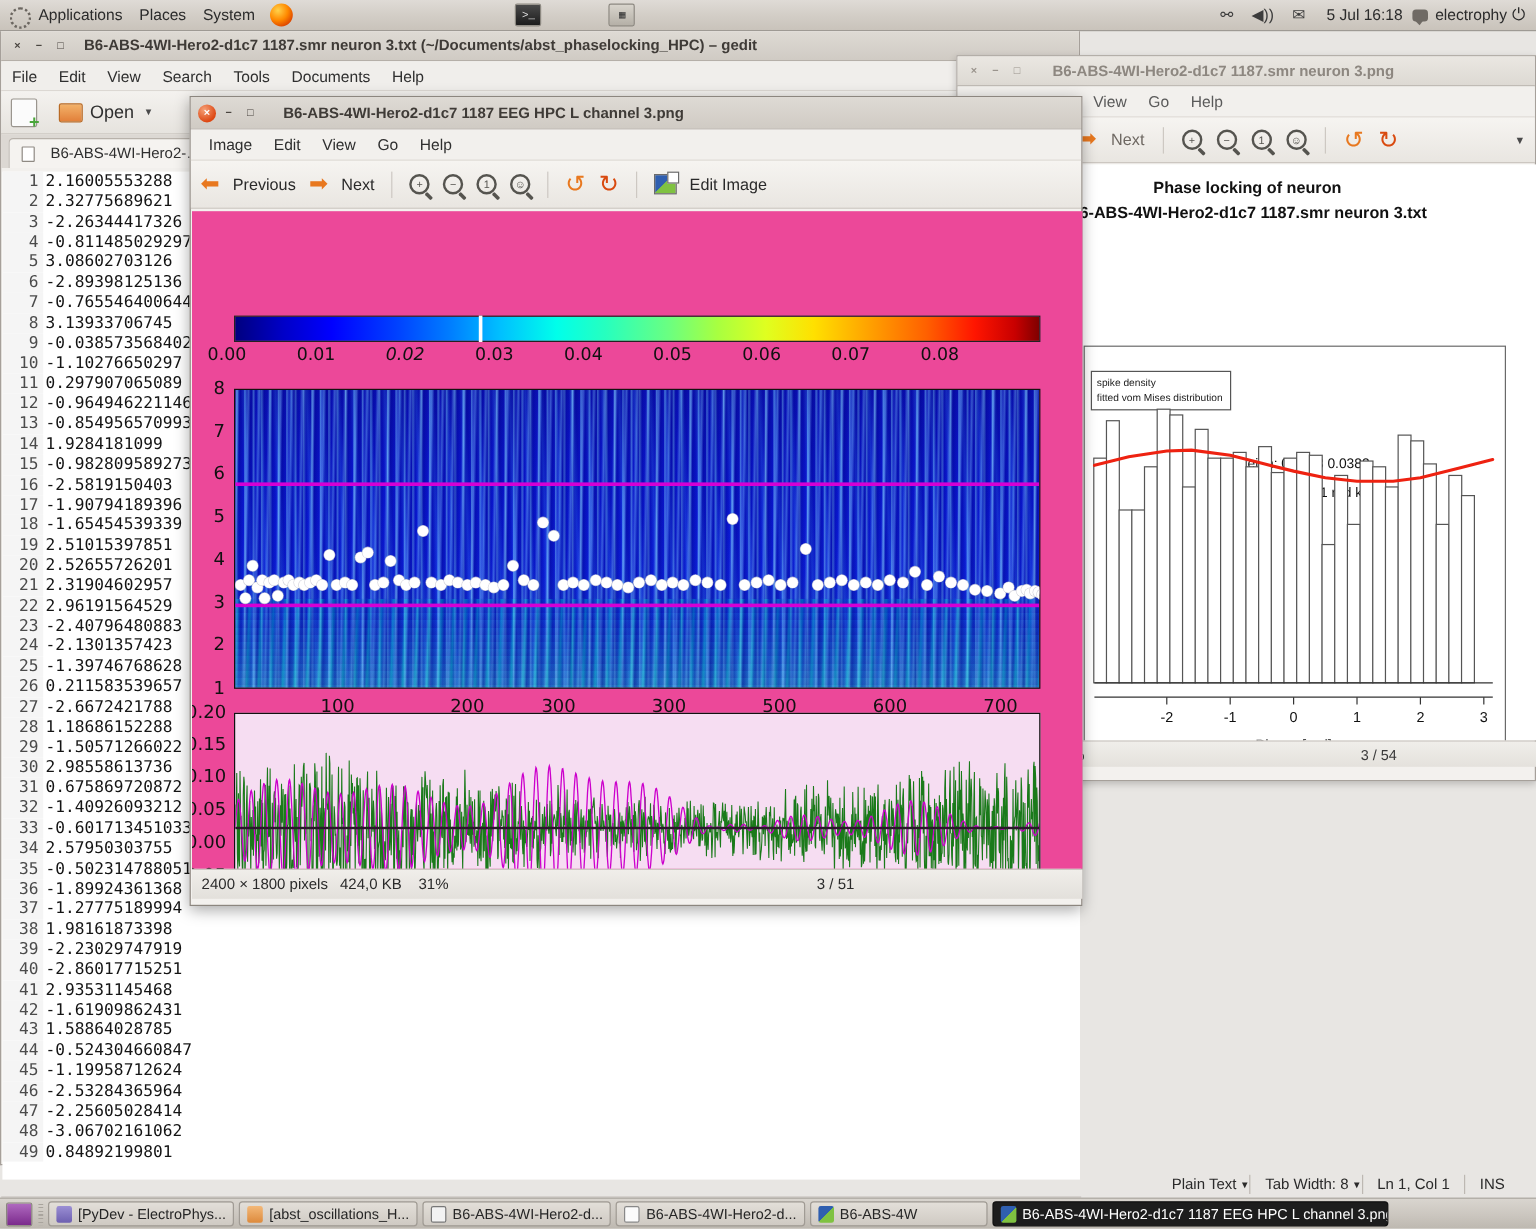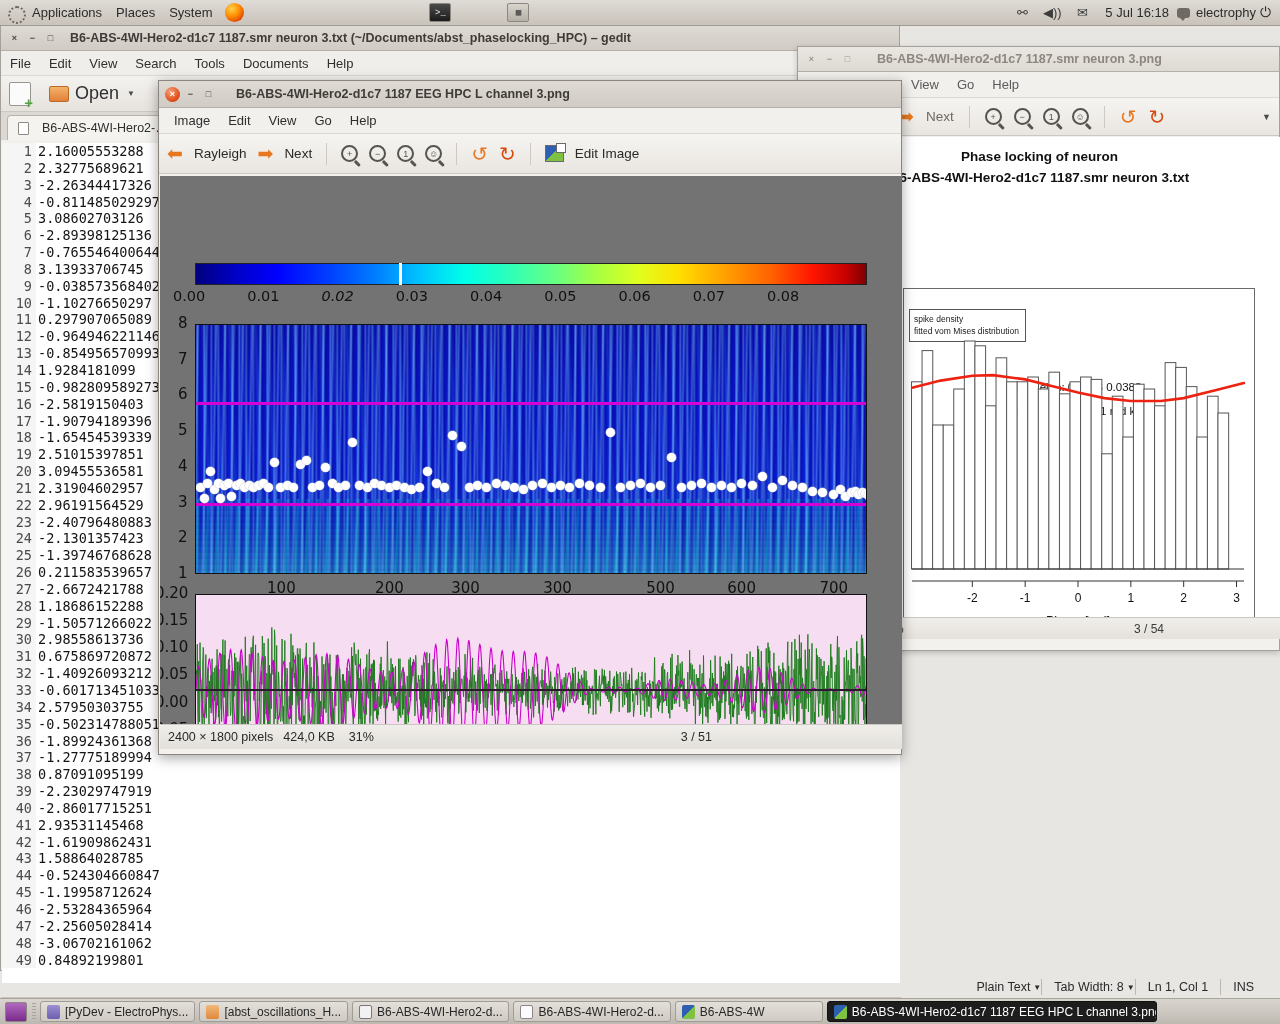--- a/index.html
+++ b/index.html
@@ -109,21 +109,21 @@
   }
   .tb-icon-doc::after {
     content: "+"; position: absolute; right: -3px; bottom: -3px;
     color: #4aa63a; font-size: 15px; font-weight: bold; line-height: 10px;
   }
   .tb-folder {
     width: 20px; height: 16px; border-radius: 2px;
     background: linear-gradient(to bottom,#f3b26a,#e2803a);
     border: 1px solid #b96a24;
   }
-  .tb-label { font-size: 18px; color: #2f2f2f; }
+  .tb-label { font-size: 15px; color: #2f2f2f; }
   .tb-arrow { font-size: 8px; color: #4a4a4a; margin-left: 2px; }
   .gedit-tabrow {
     height: 28px; display: flex; align-items: flex-end;
     background: #dcd8d3; padding-left: 6px;
   }
   .gedit-tab {
     height: 25px; display: flex; align-items: center; gap: 13px;
     padding: 0 10px; background: #f5f3f0;
     border: 1px solid #b8b2ab; border-bottom: none;
     border-radius: 4px 4px 0 0; font-size: 12.5px; color: #2f2f2f;
@@ -244,21 +244,21 @@
     width: 19px; height: 17px; border: 1px solid #6a6a6a;
     background: linear-gradient(135deg,#2f5fb0 0%,#2f5fb0 45%,#7fc241 46%,#7fc241 100%);
     position: relative;
   }
   .edit-img-icon::after {
     content: ""; position: absolute; right: -3px; top: -3px;
     width: 8px; height: 8px; background: #fff; border: 1px solid #6a6a6a;
   }
   #eogf-canvas {
     position: absolute; left: 1px; top: 95px; width: 742px; height: 548px;
-    background: #737373; overflow: hidden;
+    background: #ec4899; overflow: hidden;
   }
   .eogf-status {
     position: absolute; left: 1px; top: 643px; width: 742px; height: 25px;
     background: linear-gradient(to bottom,#f0eeea,#e3e0db);
     border-top: 1px solid #cbc6c0;
     display: flex; align-items: center; font-size: 12.5px; color: #2a2a2a;
   }
 
   
   #colorbar {
@@ -450,39 +450,39 @@
       <div class="code-line"><span class="ln">10</span><span class="code-val">-1.10276650297</span></div>
       <div class="code-line"><span class="ln">11</span><span class="code-val">0.297907065089</span></div>
       <div class="code-line"><span class="ln">12</span><span class="code-val">-0.964946221146</span></div>
       <div class="code-line"><span class="ln">13</span><span class="code-val">-0.854956570993</span></div>
       <div class="code-line"><span class="ln">14</span><span class="code-val">1.9284181099</span></div>
       <div class="code-line"><span class="ln">15</span><span class="code-val">-0.982809589273</span></div>
       <div class="code-line"><span class="ln">16</span><span class="code-val">-2.5819150403</span></div>
       <div class="code-line"><span class="ln">17</span><span class="code-val">-1.90794189396</span></div>
       <div class="code-line"><span class="ln">18</span><span class="code-val">-1.65454539339</span></div>
       <div class="code-line"><span class="ln">19</span><span class="code-val">2.51015397851</span></div>
-      <div class="code-line"><span class="ln">20</span><span class="code-val">3.09455536581</span></div>
+      <div class="code-line"><span class="ln">20</span><span class="code-val">2.52655726201</span></div>
       <div class="code-line"><span class="ln">21</span><span class="code-val">2.31904602957</span></div>
       <div class="code-line"><span class="ln">22</span><span class="code-val">2.96191564529</span></div>
       <div class="code-line"><span class="ln">23</span><span class="code-val">-2.40796480883</span></div>
       <div class="code-line"><span class="ln">24</span><span class="code-val">-2.1301357423</span></div>
       <div class="code-line"><span class="ln">25</span><span class="code-val">-1.39746768628</span></div>
       <div class="code-line"><span class="ln">26</span><span class="code-val">0.211583539657</span></div>
       <div class="code-line"><span class="ln">27</span><span class="code-val">-2.6672421788</span></div>
       <div class="code-line"><span class="ln">28</span><span class="code-val">1.18686152288</span></div>
       <div class="code-line"><span class="ln">29</span><span class="code-val">-1.50571266022</span></div>
       <div class="code-line"><span class="ln">30</span><span class="code-val">2.98558613736</span></div>
       <div class="code-line"><span class="ln">31</span><span class="code-val">0.675869720872</span></div>
       <div class="code-line"><span class="ln">32</span><span class="code-val">-1.40926093212</span></div>
       <div class="code-line"><span class="ln">33</span><span class="code-val">-0.6017134510330</span></div>
       <div class="code-line"><span class="ln">34</span><span class="code-val">2.57950303755</span></div>
       <div class="code-line"><span class="ln">35</span><span class="code-val">-0.502314788051</span></div>
       <div class="code-line"><span class="ln">36</span><span class="code-val">-1.89924361368</span></div>
       <div class="code-line"><span class="ln">37</span><span class="code-val">-1.27775189994</span></div>
-      <div class="code-line"><span class="ln">38</span><span class="code-val">0.87091095199</span></div>
+      <div class="code-line"><span class="ln">38</span><span class="code-val">1.98161873398</span></div>
       <div class="code-line"><span class="ln">39</span><span class="code-val">-2.23029747919</span></div>
       <div class="code-line"><span class="ln">40</span><span class="code-val">-2.86017715251</span></div>
       <div class="code-line"><span class="ln">41</span><span class="code-val">2.93531145468</span></div>
       <div class="code-line"><span class="ln">42</span><span class="code-val">-1.61909862431</span></div>
       <div class="code-line"><span class="ln">43</span><span class="code-val">1.58864028785</span></div>
       <div class="code-line"><span class="ln">44</span><span class="code-val">-0.524304660847</span></div>
       <div class="code-line"><span class="ln">45</span><span class="code-val">-1.19958712624</span></div>
       <div class="code-line"><span class="ln">46</span><span class="code-val">-2.53284365964</span></div>
       <div class="code-line"><span class="ln">47</span><span class="code-val">-2.25605028414</span></div>
       <div class="code-line"><span class="ln">48</span><span class="code-val">-3.06702161062</span></div>
@@ -602,21 +602,21 @@
   </div>
   <div class="eogf-menubar">
     <div class="mi">Image</div>
     <div class="mi">Edit</div>
     <div class="mi">View</div>
     <div class="mi">Go</div>
     <div class="mi">Help</div>
   </div>
   <div class="eogf-toolbar">
     <span class="arrow-next" style="color:#e8781f">⬅</span>
-    <span class="tb-txt" style="color:#2a2a2a">Rayleigh</span>
+    <span class="tb-txt" style="color:#2a2a2a">Previous</span>
     <span class="arrow-next">➡</span>
     <span class="tb-txt" style="color:#2a2a2a">Next</span>
     <span class="tb-sep"></span>
     <span class="mag">+</span>
     <span class="mag">−</span>
     <span class="mag">1</span>
     <span class="mag">☺</span>
     <span class="tb-sep"></span>
     <span class="rot ccw">↺</span>
     <span class="rot cw">↻</span>
@@ -746,21 +746,21 @@
         <div class="spec-dot" style="background: rgb(255, 255, 255); left: 658.295px; top: 165.143px;"></div>
         <div class="spec-dot" style="background: rgb(255, 255, 255); left: 661.977px; top: 163.357px;"></div>
         <div class="spec-dot" style="background: rgb(255, 255, 255); left: 664.738px; top: 164.071px;"></div>
         <div class="spec-dot" style="background: rgb(255, 255, 255); left: 667.5px; top: 166.214px;"></div>
       </div>
     <div class="spec-axis-x" id="spec-xaxis">
         <span style="left: 107.055px; top: 403px;">100</span>
         <span style="left: 199.11px; top: 403px; margin-left: 16px;">200</span>
         <span style="left: 291.164px; top: 403px;">300</span>
         <span style="left: 383.219px; top: 403px;">300</span>
-        <span style="left: 475.274px; top: 403px; margin-left: 11px;">500</span>
+        <span style="left: 475.274px; top: 403px;">500</span>
         <span style="left: 567.329px; top: 403px;">600</span>
         <span style="left: 659.384px; top: 403px;">700</span>
       </div>
 
     <div class="sig-axis-y" id="sig-yaxis">
         <span style="left: -5px; top: 543.714px;">0.05</span>
         <span style="left: -5px; top: 516.571px;">0.00</span>
         <span style="left: -5px; top: 489.429px;">0.05</span>
         <span style="left: -5px; top: 462.286px;">0.10</span>
         <span style="left: -5px; top: 435.143px; text-align: right;">0.15</span>

